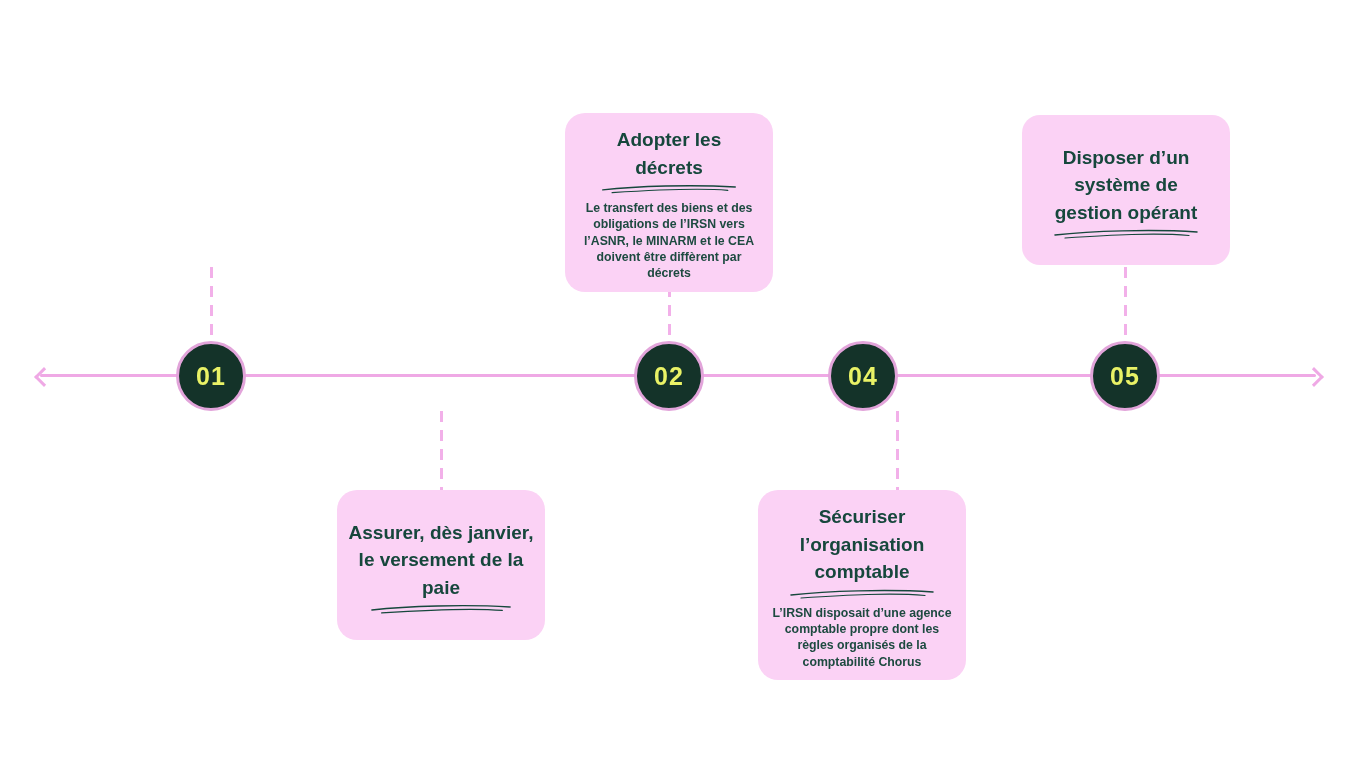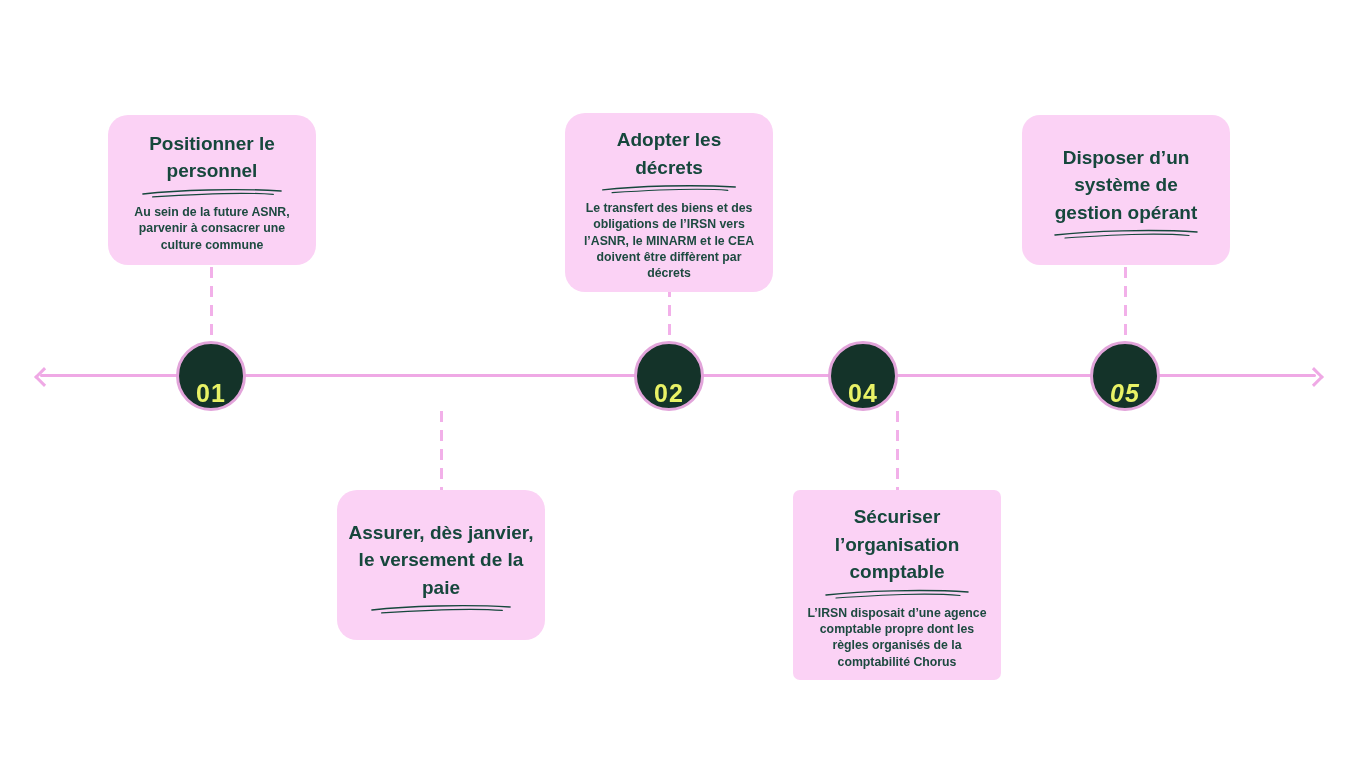--- a/index.html
+++ b/index.html
@@ -16,39 +16,39 @@
   .connector{position:absolute;width:3px;background-image:repeating-linear-gradient(to bottom,#f2b0e9 0 11px,transparent 11px 19px);}
   .connector.c1{left:210px;top:267px;height:74px;}
   .connector.c2{left:440px;top:411px;height:79px;}
   .connector.c3{left:668px;top:267px;height:74px;}
   .connector.c4{left:896px;top:411px;height:79px;}
   .connector.c5{left:1124px;top:267px;height:74px;}
   
   .node{
     position:absolute;width:64px;height:64px;border-radius:50%;
     background:#143329;border:3px solid #e2a4da;
-    display:flex;align-items:flex-end;justify-content:center;
+    display:flex;align-items:center;justify-content:center;
     color:#e9f266;font-size:25px;font-weight:bold;letter-spacing:1px;
   }
   .node.n1{left:176px;top:341px;}
   .node.n2{left:406px;top:341px;}
   .node.n3{left:634px;top:341px;}
   .node.n4{left:828px;top:341px;}
-  .node.n5{left:1090px;top:341px;font-style:italic;}
+  .node.n5{left:1090px;top:341px;}
   
   .card{
     position:absolute;width:208px;min-height:150px;border-radius:20px;
     background:#fbd2f5;box-sizing:border-box;padding:13px 9px 10px 9px;
     display:flex;flex-direction:column;align-items:center;justify-content:center;
     text-align:center;
   }
   .card.k1{left:108px;top:115px;}
   .card.k2{left:337px;top:490px;}
   .card.k3{left:565px;top:113px;}
-  .card.k4{left:793px;top:490px;border-radius:7px;}
+  .card.k4{left:758px;top:490px;}
   .card.k5{left:1022px;top:115px;border-radius:18px;}
   .card-title{
     color:#16473c;font-weight:bold;font-size:19px;line-height:1.45;
     margin:0;
   }
   .card-title.narrow{max-width:158px;}
   .squiggle{color:#16473c;margin-top:1px;flex-shrink:0;}
   .card-body{
     color:#1d4a40;font-weight:600;font-size:12.3px;line-height:1.33;
     margin-top:6px;max-width:198px;
@@ -76,28 +76,20 @@
   <div class="node n3">
       <span>02</span>
     </div>
   <div class="node n4">
       <span>04</span>
     </div>
   <div class="node n5">
       <span>05</span>
     </div>
 
-  <div class="card k1">
-    <div class="card-title">Positionner le personnel</div>
-    <svg class="squiggle" width="146" height="12" viewBox="0 0 150 12">
-      <path d="M4 8 C 40 4, 100 2, 146 5" fill="none" stroke="currentColor" stroke-width="1.5" stroke-linecap="round"></path>
-      <path d="M14 11 C 60 8, 104 5.5, 138 8.5" fill="none" stroke="currentColor" stroke-width="1.2" stroke-linecap="round"></path>
-    </svg>
-    <div class="card-body">Au sein de la future ASNR, parvenir à consacrer une culture commune</div>
-  </div>
 
   <div class="card k2">
     <div class="card-title">Assurer, dès janvier, le versement de la paie</div>
     <svg class="squiggle" width="146" height="12" viewBox="0 0 150 12">
       <path d="M4 8 C 40 4, 100 2, 146 5" fill="none" stroke="currentColor" stroke-width="1.5" stroke-linecap="round"></path>
       <path d="M14 11 C 60 8, 104 5.5, 138 8.5" fill="none" stroke="currentColor" stroke-width="1.2" stroke-linecap="round"></path>
     </svg>
 
   </div>
 

